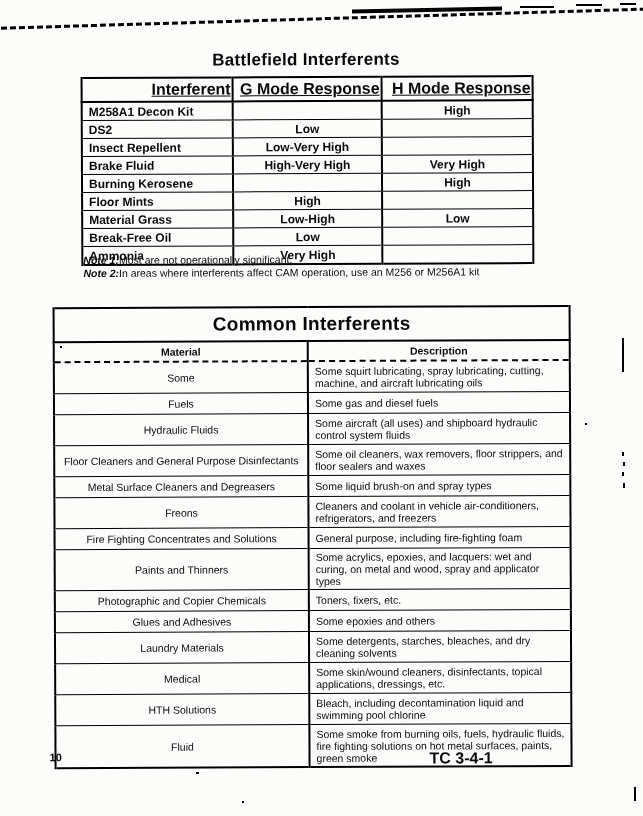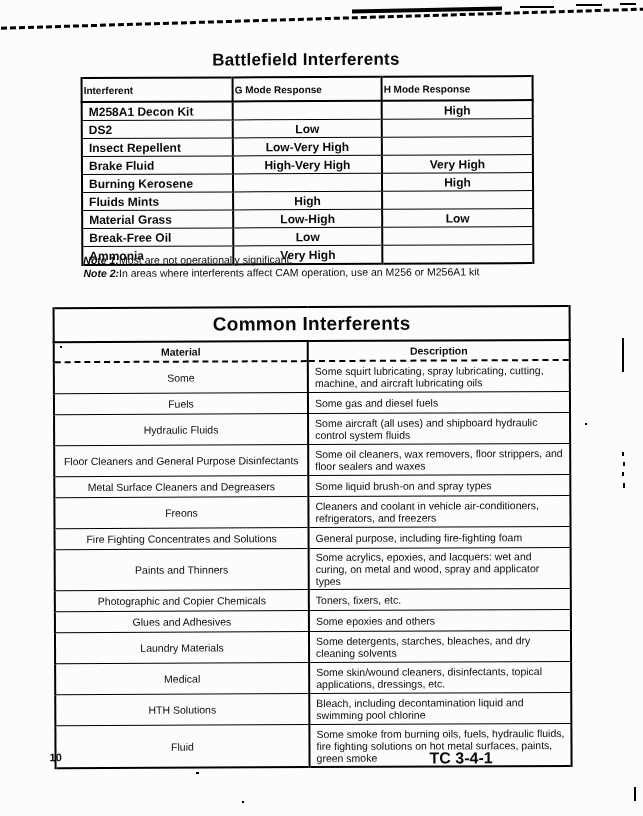--- a/index.html
+++ b/index.html
@@ -18,22 +18,22 @@
 
   
   table { border-collapse:collapse; table-layout:fixed; }
   .t1 { position:absolute; top:76px; left:82px; width:451px; border:2px solid #000; }
   .t1 th, .t1 td {
     border-left:2px solid #000; border-right:2px solid #000;
     border-top:1px solid #000; border-bottom:1px solid #000;
     overflow:hidden; white-space:nowrap;
   }
   .t1 thead th {
-    height:20px; font-size:10px; font-weight:bold; text-align:left;
-    border-top:2px dashed #000; border-bottom:2px solid #000;
+    height:20px; font-size:16px; font-weight:bold; text-align:right;
+    border-top:2px dashed #000; border-bottom:2px solid #000;text-decoration:underline;
   }
   .t1 td { height:17px; font-size:12px; font-weight:bold; padding:0 6px; text-align:center; }
   .t1 td.name { text-align:left; }
   .t1 tbody tr:nth-child(odd) td { border-bottom-style:dashed; }
 
   .notes { position:absolute; top:253px; left:84px; font-size:10.5px; line-height:13px; }
   .note b { margin-right:0;font-style:italic; }
 
   
   .t2 { position:absolute; top:306px; left:53px; width:516px; border:2px solid #000; }
@@ -137,21 +137,21 @@
           <td class="name">Brake Fluid</td>
           <td>High-Very High</td>
           <td>Very High</td>
         </tr>
         <tr>
           <td class="name">Burning Kerosene</td>
           <td></td>
           <td>High</td>
         </tr>
         <tr>
-          <td class="name">Fluids Mints</td>
+          <td class="name">Floor Mints</td>
           <td>High</td>
           <td></td>
         </tr>
         <tr>
           <td class="name">Material Grass</td>
           <td>Low-High</td>
           <td>Low</td>
         </tr>
         <tr>
           <td class="name">Break-Free Oil</td>

